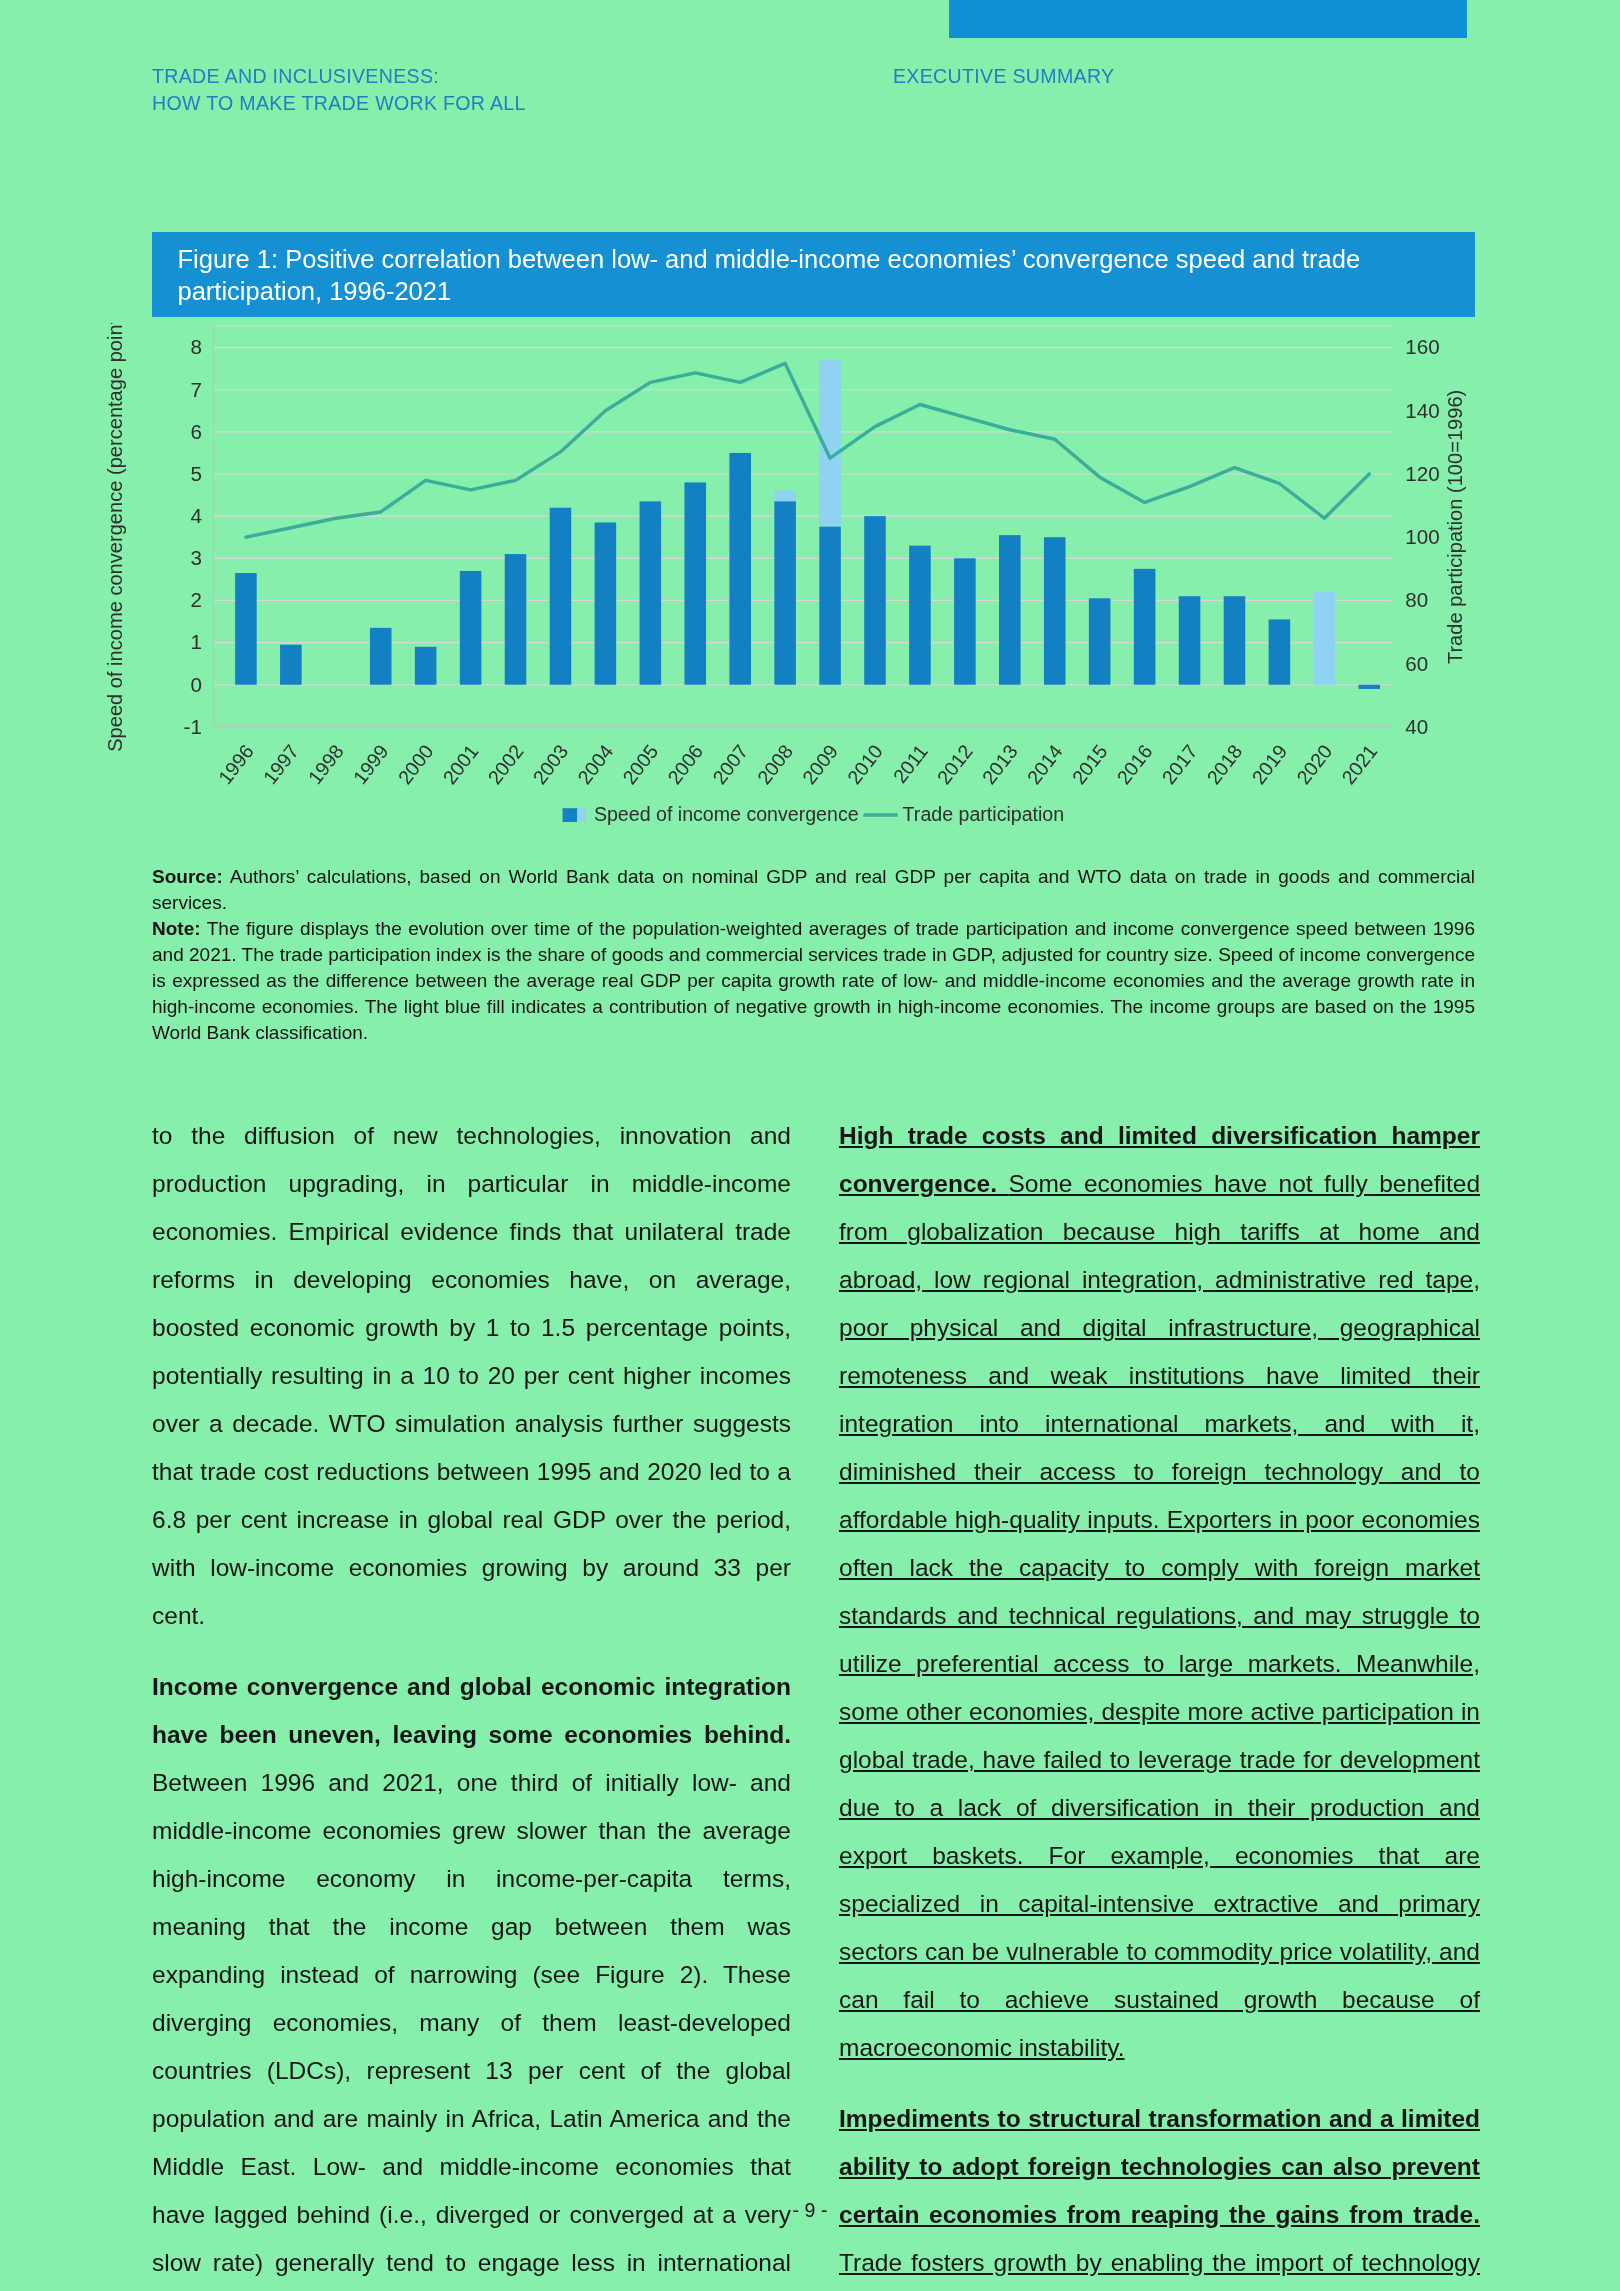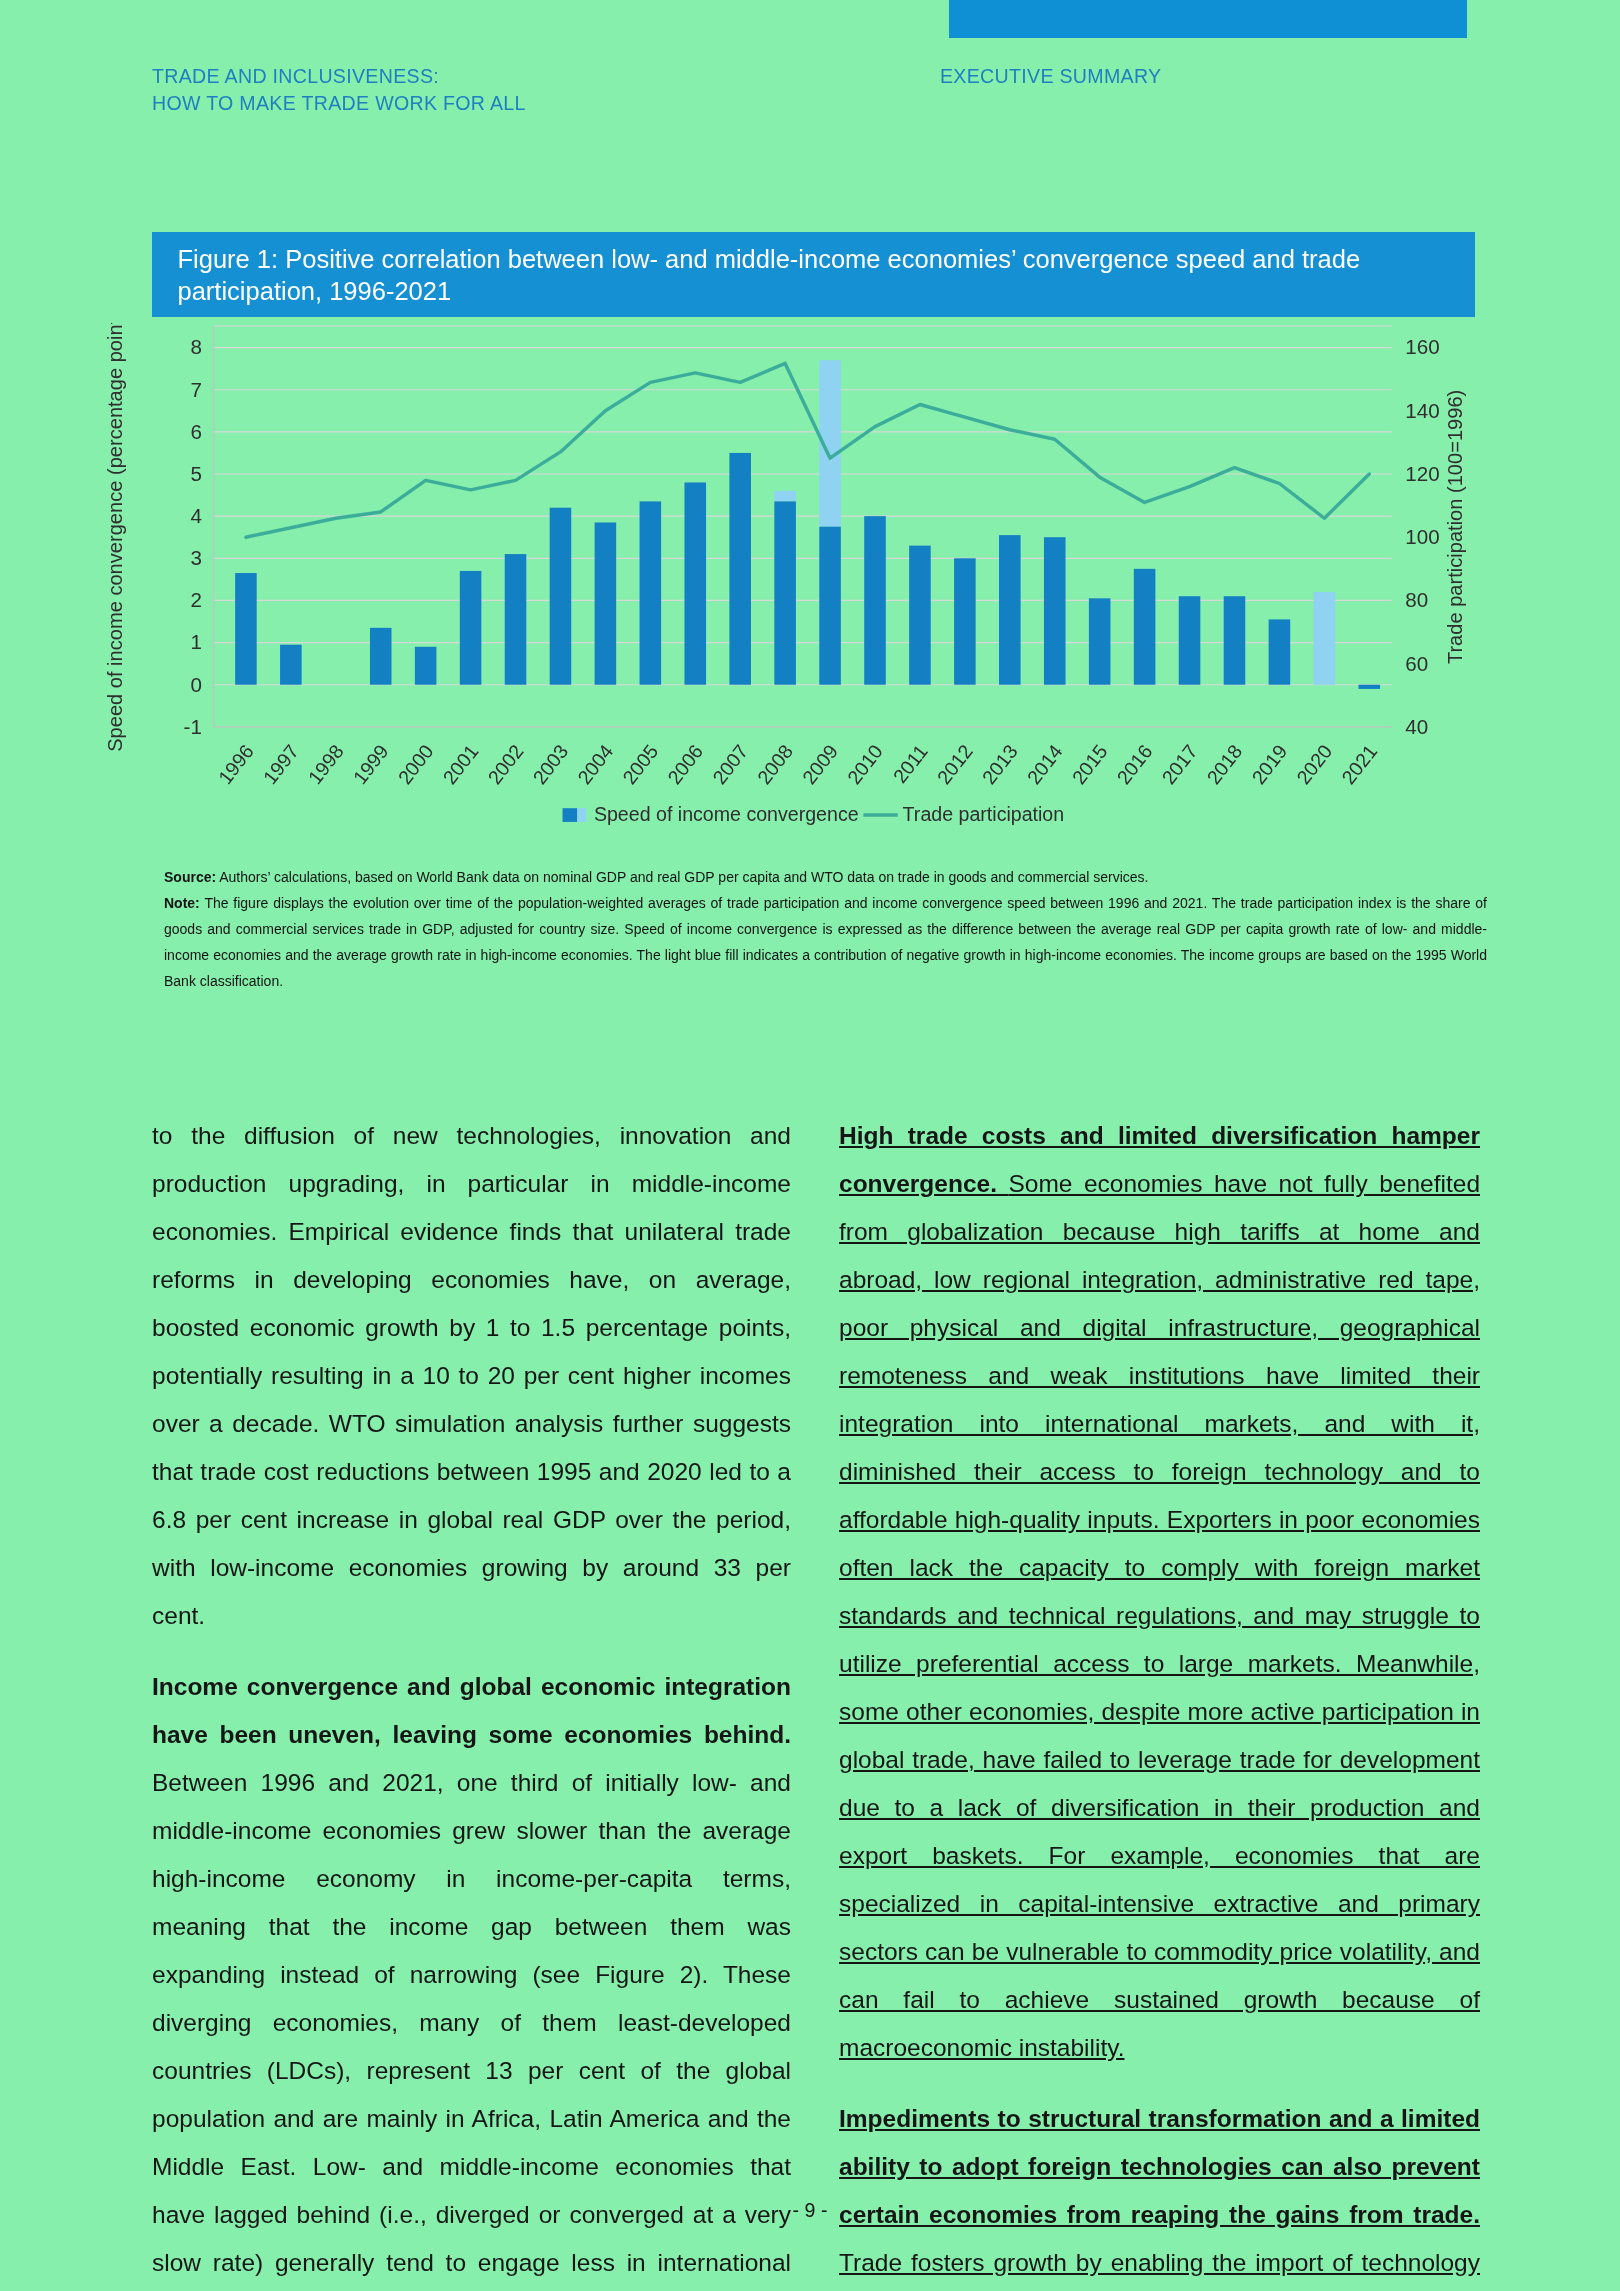--- a/index.html
+++ b/index.html
@@ -5,31 +5,31 @@
   * { margin:0; padding:0; box-sizing:border-box; }
   html,body { background:#e8e8e8; }
   .page {
     position:relative; width:1620px; height:2292px; margin:0 auto;
     background:#86efac; font-family:"Liberation Sans", sans-serif; color:#1d1d1f;
     overflow:hidden;
   }
   .abs { position:absolute; }
   .top-rect { left:949px; top:0; width:518px; height:38px; }
   .hdr-left { left:152px; top:63px; font-size:19.6px; line-height:26.5px; letter-spacing:0.3px; }
-  .hdr-right { left:940px; top:63px; font-size:19.6px; line-height:26.5px; letter-spacing:0.3px; }
+  .hdr-right { left:893px; top:63px; font-size:19.6px; line-height:26.5px; letter-spacing:0.3px; }
   .fig-title {
     left:152px; top:232px; width:1323px; min-height:84px;
     color:#ffffff; font-weight:normal; font-size:25.5px; line-height:32px;
     padding:10.8px 25.5px 9.8px 25.5px;
   }
   #chart-svg { left:0; top:323px; pointer-events:none; }
   #chart-svg text { font-family:"Liberation Sans", sans-serif; }
   .fig-notes {
-    left:164px; top:864px; width:1323px;
-    font-size:14px; line-height:26px; text-align:justify; color:#141414;
+    left:152px; top:864px; width:1323px;
+    font-size:19px; line-height:26px; text-align:justify; color:#141414;
   }
   .fig-notes .b { font-weight:bold; }
   .col {
     top:1076px; font-size:24.5px; line-height:48px; text-align:justify; color:#161616;margin-top:36px;
   }
   .col p + p { margin-top:22.5px; }
   .col .b { font-weight:bold; }
   .col-left  { left:152px; width:639px; }
   .col-right { left:839px; width:641px;text-decoration:underline; }
   .footer { left:0; top:2199px; width:100%; text-align:center; font-size:19.6px; color:#161616; }

